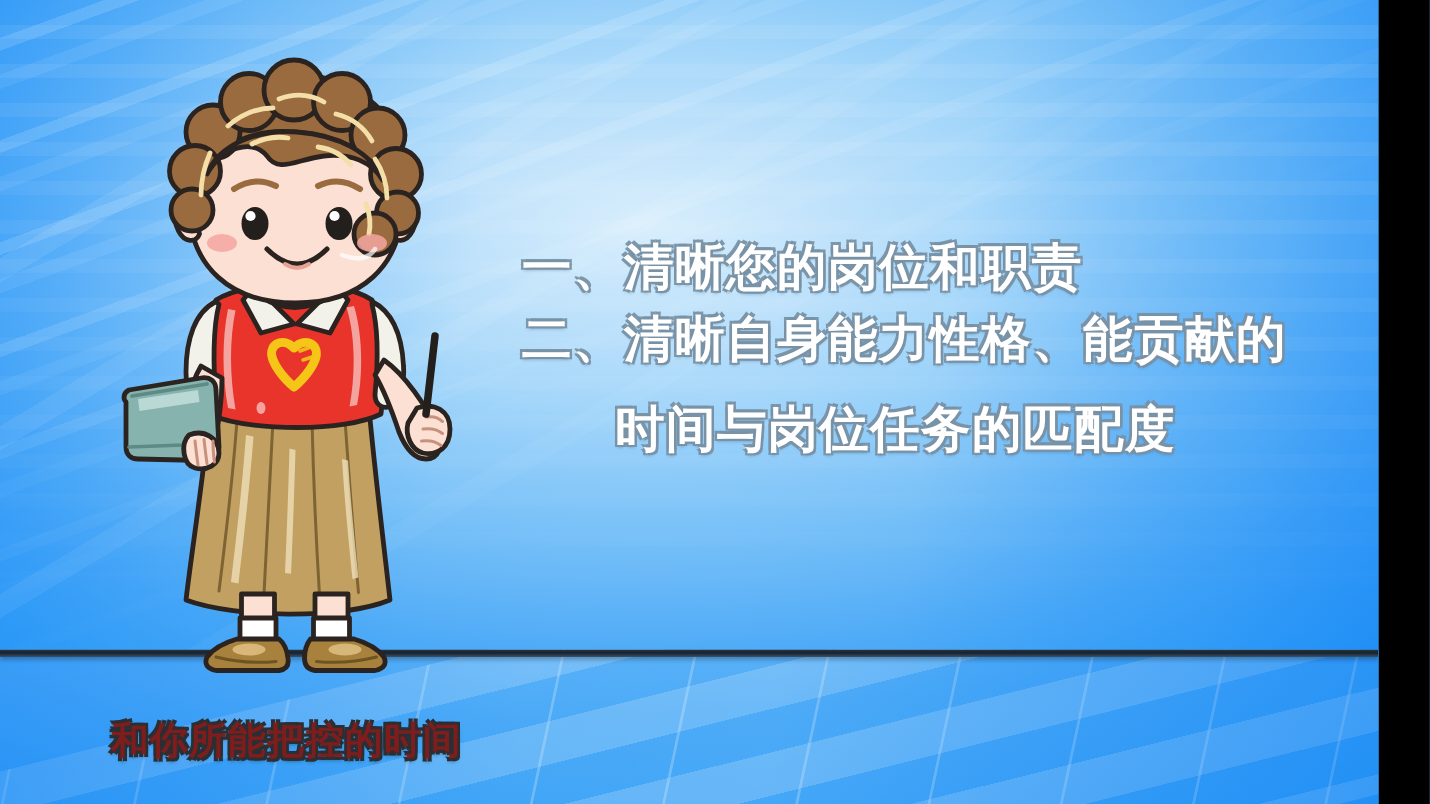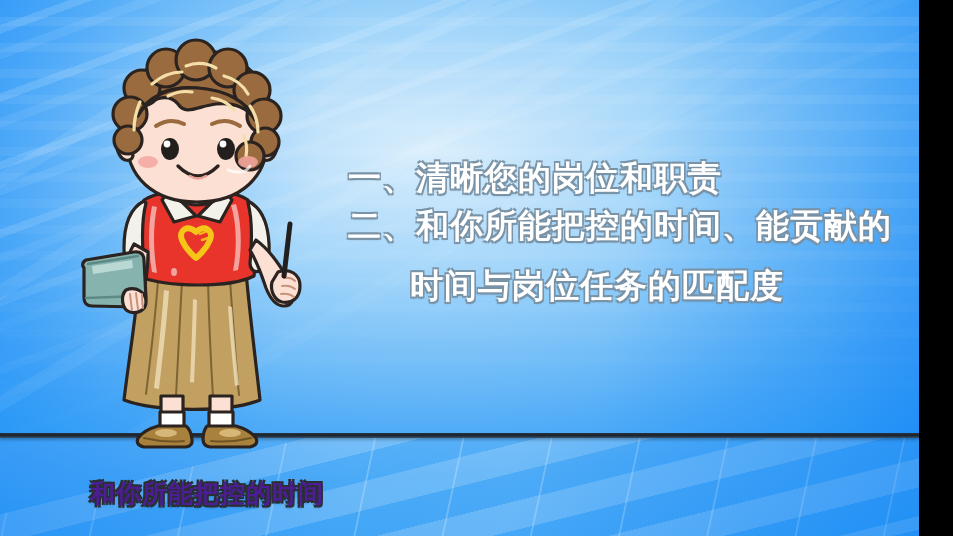--- a/index.html
+++ b/index.html
@@ -152,23 +152,23 @@
        1.6px -1.6px 0 rgba(120,145,165,.95),
       -1.6px  1.6px 0 rgba(120,145,165,.95),
        1.6px  1.6px 0 rgba(120,145,165,.95),
        0 2px 2px rgba(70,100,130,.35);
   }
   .line.indent{ padding-left:62px;margin-top:12px; }
 
   
   .subtitle{
     position:absolute;
-    left:90px;
+    left:74px;
     top:481px;
-    color:#4c1d95;
+    color:#7f1d1d;
     font-weight:bold;
     font-size:25px;
     line-height:30px;
     letter-spacing:1px;
     white-space:pre;
     text-shadow:
       -1.7px -1.7px 0 #2b2f33,
        1.7px -1.7px 0 #2b2f33,
       -1.7px  1.7px 0 #2b2f33,
        1.7px  1.7px 0 #2b2f33,
@@ -351,19 +351,19 @@
         <path d="M100 122 q20 20 40 0" fill="none" stroke="#2b2320" stroke-width="3.4" stroke-linecap="round"></path>
         <path d="M112 132 q8 5 16 0" fill="none" stroke="#e8a193" stroke-width="2.6" stroke-linecap="round"></path>
 
         <path d="M150 126 q16 6 22 -4" fill="none" stroke="#ffffff" stroke-width="3" opacity=".7"></path>
       </g>
     </svg>
   </div>
 
   <div class="text-block">
     <div class="line">一、清晰您的岗位和职责</div>
-    <div class="line">二、和你所能把控的时间、能贡献的</div>
+    <div class="line">二、清晰自身能力性格、能贡献的</div>
     <div class="line indent">时间与岗位任务的匹配度</div>
   </div>
 
   <div class="subtitle">和你所能把控的时间</div>
 
 </div>
 
 </body></html>

